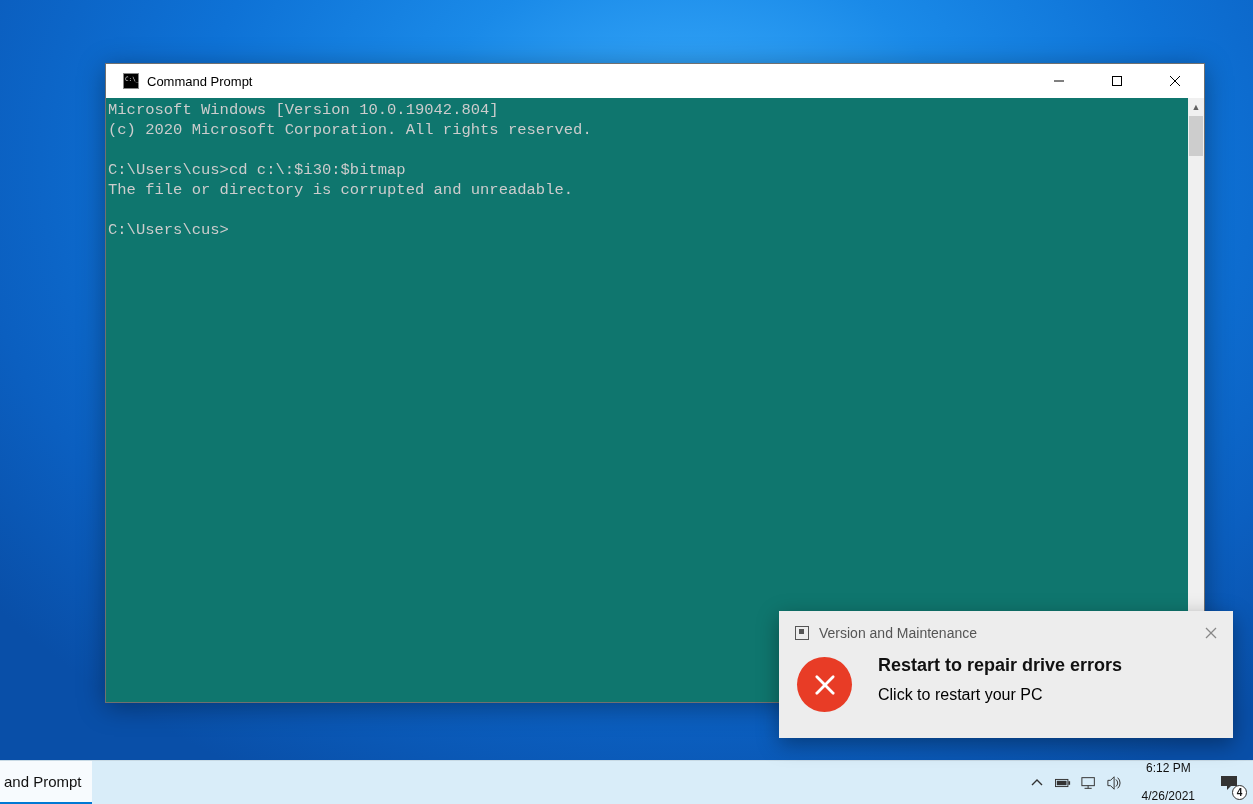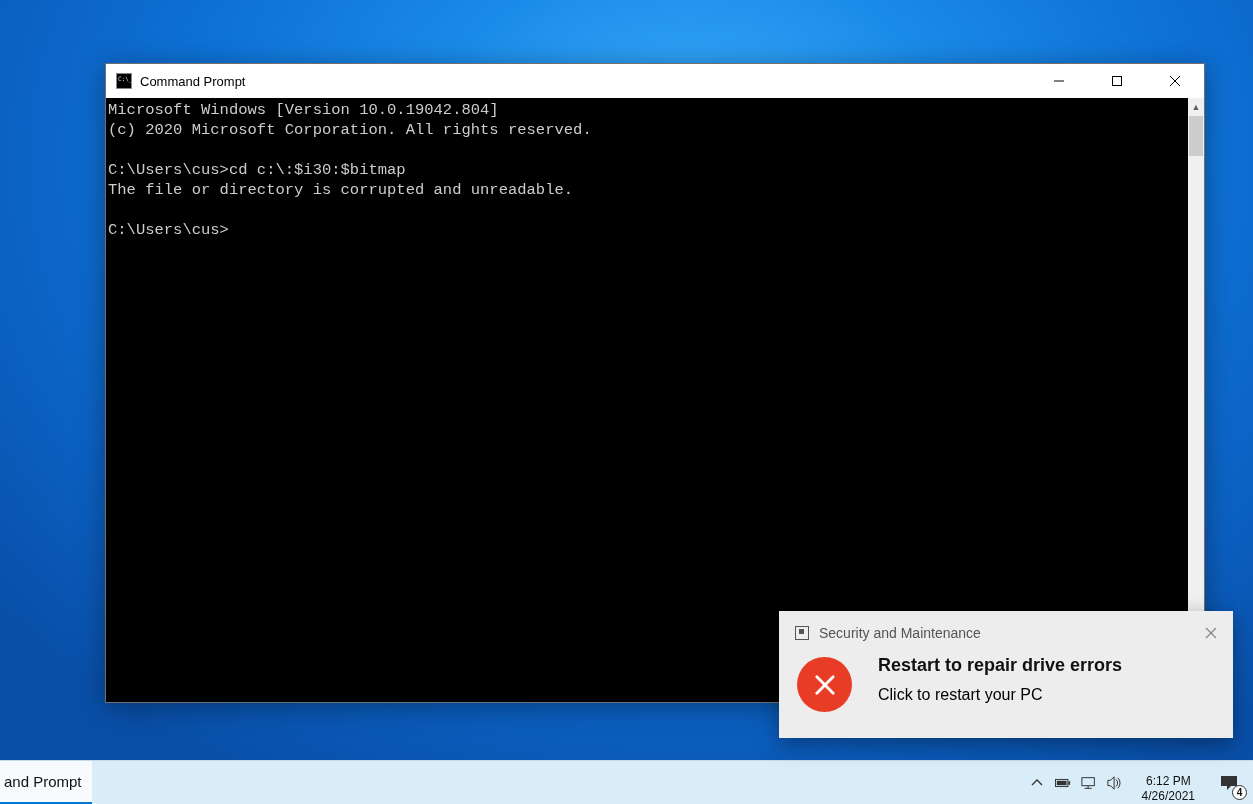--- a/index.html
+++ b/index.html
@@ -21,20 +21,21 @@
     box-shadow: 0 4px 25px rgba(0,0,0,.35);
     display: flex;
     flex-direction: column;
   }
   .titlebar {
     height: 34px;
     background: #fff;
     display: flex;
     align-items: center;
     position: relative;
+    margin-left: 7px;
   }
   .titlebar .app-icon {
     width: 16px; height: 16px;
     margin: 0 8px 0 10px;
     background: #000;
     border: 1px solid #888;
     position: relative;
   }
   .titlebar .app-icon::before {
     content: "C:\\_";
@@ -58,21 +59,21 @@
     width: 58px; height: 100%;
     display: flex; align-items: center; justify-content: center;
     font-family: "Segoe MDL2 Assets","Segoe UI Symbol",sans-serif;
     font-size: 11px;
     color: #000;
     cursor: default;
   }
 
   .console-body {
     flex: 1;
-    background: #000000;
+    background: #0f766e;
     position: relative;
     overflow: hidden;
   }
   .console-text {
     font-family: Consolas, "Courier New", monospace;
     font-size: 15.5px;
     line-height: 20px;
     color: #ccc;
     white-space: pre;
     padding: 2px 2px;
@@ -194,21 +195,21 @@
     width: 26px; height: 100%;
     display: flex; align-items: center; justify-content: center;
     color: #333;
     font-size: 15px;
   }
   .tray-icon svg { width: 16px; height: 16px; }
   .clock {
     display: flex;
     flex-direction: column;
     align-items: center;
-    justify-content: flex-end;
+    justify-content: space-between;
     font-size: 12px;
     color: #111;
     padding: 0 10px;
     line-height: 15px;
   }
   .action-center {
     width: 48px; height: 100%;
     display: flex;
     align-items: center; justify-content: center;
     position: relative;
@@ -266,21 +267,21 @@
       <div class="scroll-thumb"></div>
       <div class="scroll-track"></div>
       <div class="scroll-arrow">▼</div>
     </div>
   </div>
 </div>
 
 <div class="toast">
   <div class="toast-header">
     <span class="sec-icon"></span>
-    <span>Security and Maintenance</span>
+    <span>Version and Maintenance</span>
     <span class="toast-close">
       <svg width="12" height="12" viewBox="0 0 12 12">
           <line x1="1" y1="1" x2="11" y2="11" stroke="#888" stroke-width="1.3"></line>
           <line x1="11" y1="1" x2="1" y2="11" stroke="#888" stroke-width="1.3"></line>
         </svg>
     </span>
   </div>
   <div class="toast-body">
     <div class="toast-err-icon">
       <svg viewBox="0 0 24 24">

